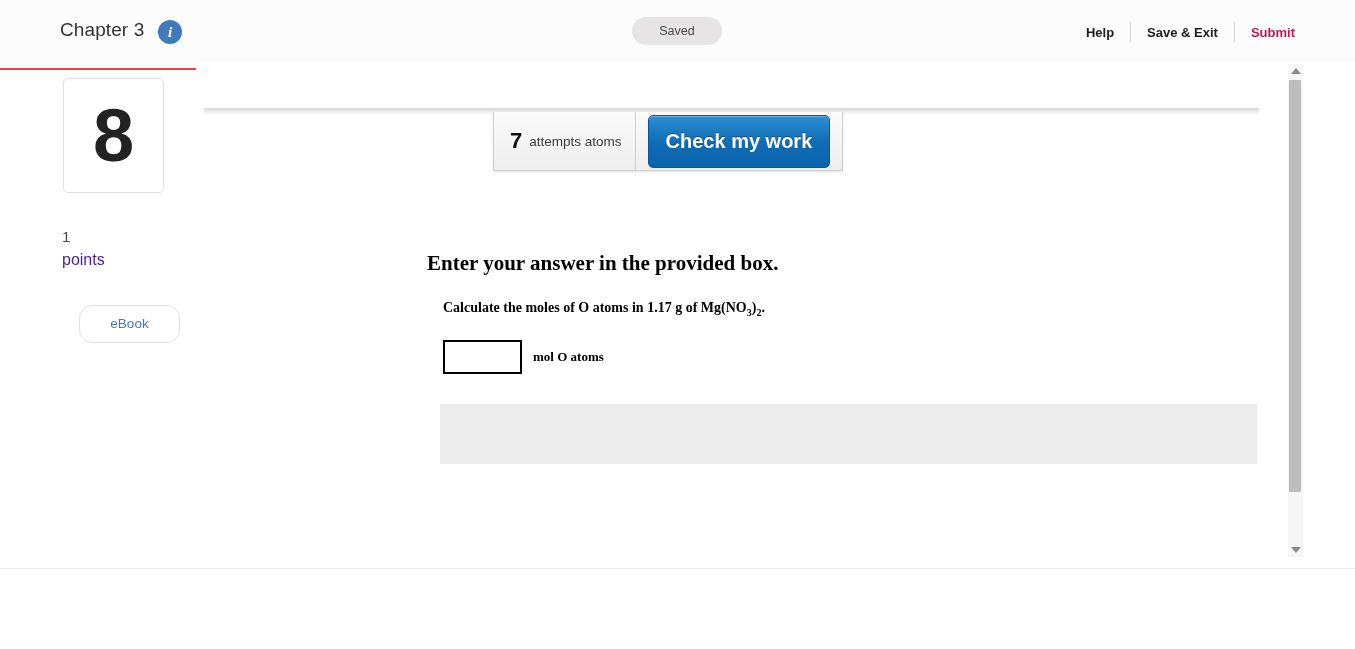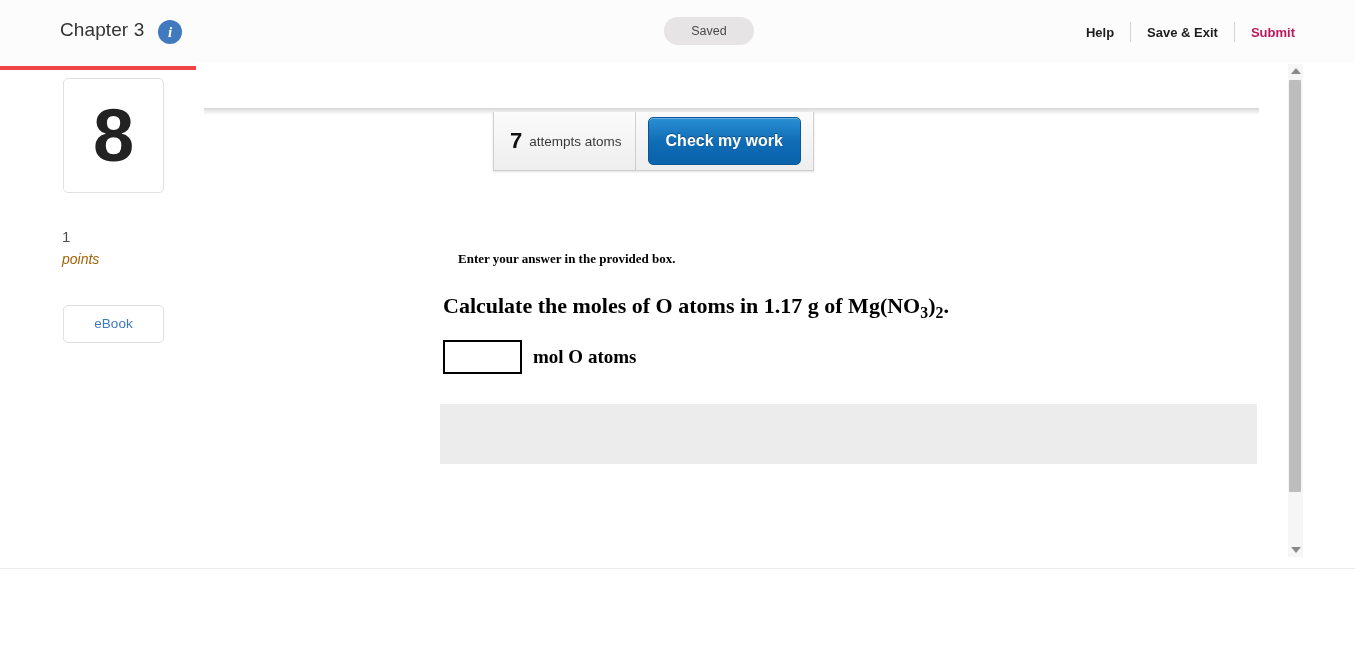--- a/index.html
+++ b/index.html
@@ -10,42 +10,42 @@
     background: #ffffff;
     font-family: "Liberation Sans", sans-serif;
     -webkit-font-smoothing: antialiased;
   }
 
   
   .topbar {
     position: absolute; top: 0; left: 0;
     width: 1355px; height: 70px;
     background: #fcfcfc;
-    border-bottom: 4px solid #ef4444;
+    border-bottom: 2px solid #ef4444;
   }
   .chapter-title {
     position: absolute; left: 60px; top: 19px;
     font-size: 19px; color: #333333;
     letter-spacing: .1px;
   }
   .info-icon {
     position: absolute; left: 158px; top: 20px;
     width: 24px; height: 24px; border-radius: 50%;
     background: #4079bd;
     color: #ffffff;
     font-family: "Liberation Serif", serif;
     font-style: italic;
     font-weight: bold;
     font-size: 15px;
     line-height: 24px;
     text-align: center;
     cursor: pointer;
   }
   .saved-pill {
-    position: absolute; left: 664px; top: 17px;
+    position: absolute; left: 632px; top: 17px;
     width: 90px; height: 28px;
     border-radius: 14px;
     background: #e6e4e5;
     color: #4a4a4a;
     font-size: 12.5px;
     line-height: 28px;
     text-align: center;
   }
   .header-actions {
     position: absolute; right: 60px; top: 20px;
@@ -75,27 +75,27 @@
     line-height: 113px;
     font-size: 74px; font-weight: bold;
     color: #222222;
   }
   .points-val {
     position: absolute; left: 62px; top: 228px;
     font-size: 15px; color: #4b4b4b;
   }
   .points-lbl {
     position: absolute; left: 62px; top: 251px;
-    font-size: 14px; color: #a16207; font-style: italic;
+    font-size: 16px; color: #4c1d95;
   }
   .rail-links {
-    position: absolute; left: 63px; top: 305px;
+    position: absolute; left: 79px; top: 305px;
     width: 101px;
     border: 1px solid #e0e0e0;
-    border-radius: 5px;
+    border-radius: 13px;
     background: #ffffff;
     overflow: hidden;
   }
   .rail-link {
     display: block; height: 36px; line-height: 36px;
     text-align: center;
     font-size: 13.5px; color: #3e79bc;
     text-decoration: none; cursor: pointer;
     border-bottom: 1px solid #e6e6e6;
   }
@@ -141,58 +141,58 @@
     font-size: 22px; font-weight: bold; color: #111111;
     margin-right: 7px;
   }
   .attempts-txt { font-size: 13.5px; color: #3a3a3a; }
   .check-wrap { display: flex; align-items: center; padding: 0 12px; }
   .check-btn {
     background: linear-gradient(to bottom, #2a8fd4 0%, #0f6cb5 52%, #0a63ab 100%);
     border: 1px solid #0a5795;
     border-radius: 5px;
     color: #ffffff;
-    font-size: 16px; font-weight: bold;
+    font-size: 20px; font-weight: bold;
     padding: 14px 17px;
     cursor: pointer;
     text-shadow: 0 -1px 0 rgba(0,0,0,.35);
     box-shadow: inset 0 1px 0 rgba(255,255,255,.3);
   }
 
   
   .q-serif {
     font-family: "Liberation Serif", serif;
     font-weight: bold;
     color: #000000;
   }
   .q-line1 {
-    position: absolute; left: 262px; top: 189px;
-    font-size: 13px;
+    position: absolute; left: 231px; top: 189px;
+    font-size: 21px;
   }
   .q-line2 {
-    position: absolute; left: 247px; top: 231px;
-    font-size: 22px;
+    position: absolute; left: 247px; top: 238px;
+    font-size: 14px;
   }
   .q-line2 sub { font-size: 0.72em; }
   .answer-row {
     position: absolute; left: 247px; top: 278px;
     display: flex; align-items: center;
   }
   .answer-box {
     width: 79px; height: 34px;
     border: 2px solid #000000;
     background: #ffffff;
     outline: none;
     font-family: "Liberation Serif", serif;
     font-size: 16px;
     padding: 0 5px;
   }
   .answer-unit {
     margin-left: 11px;
-    font-size: 19px;
+    font-size: 13px;
   }
   .gray-box {
     position: absolute; left: 244px; top: 342px;
     width: 817px; height: 60px;
     background: #ececec;
   }
   .sb-v-outer {
     position: absolute; left: 1288px; top: 64px;
     width: 15px; height: 493px;
     background: #f6f6f6;

